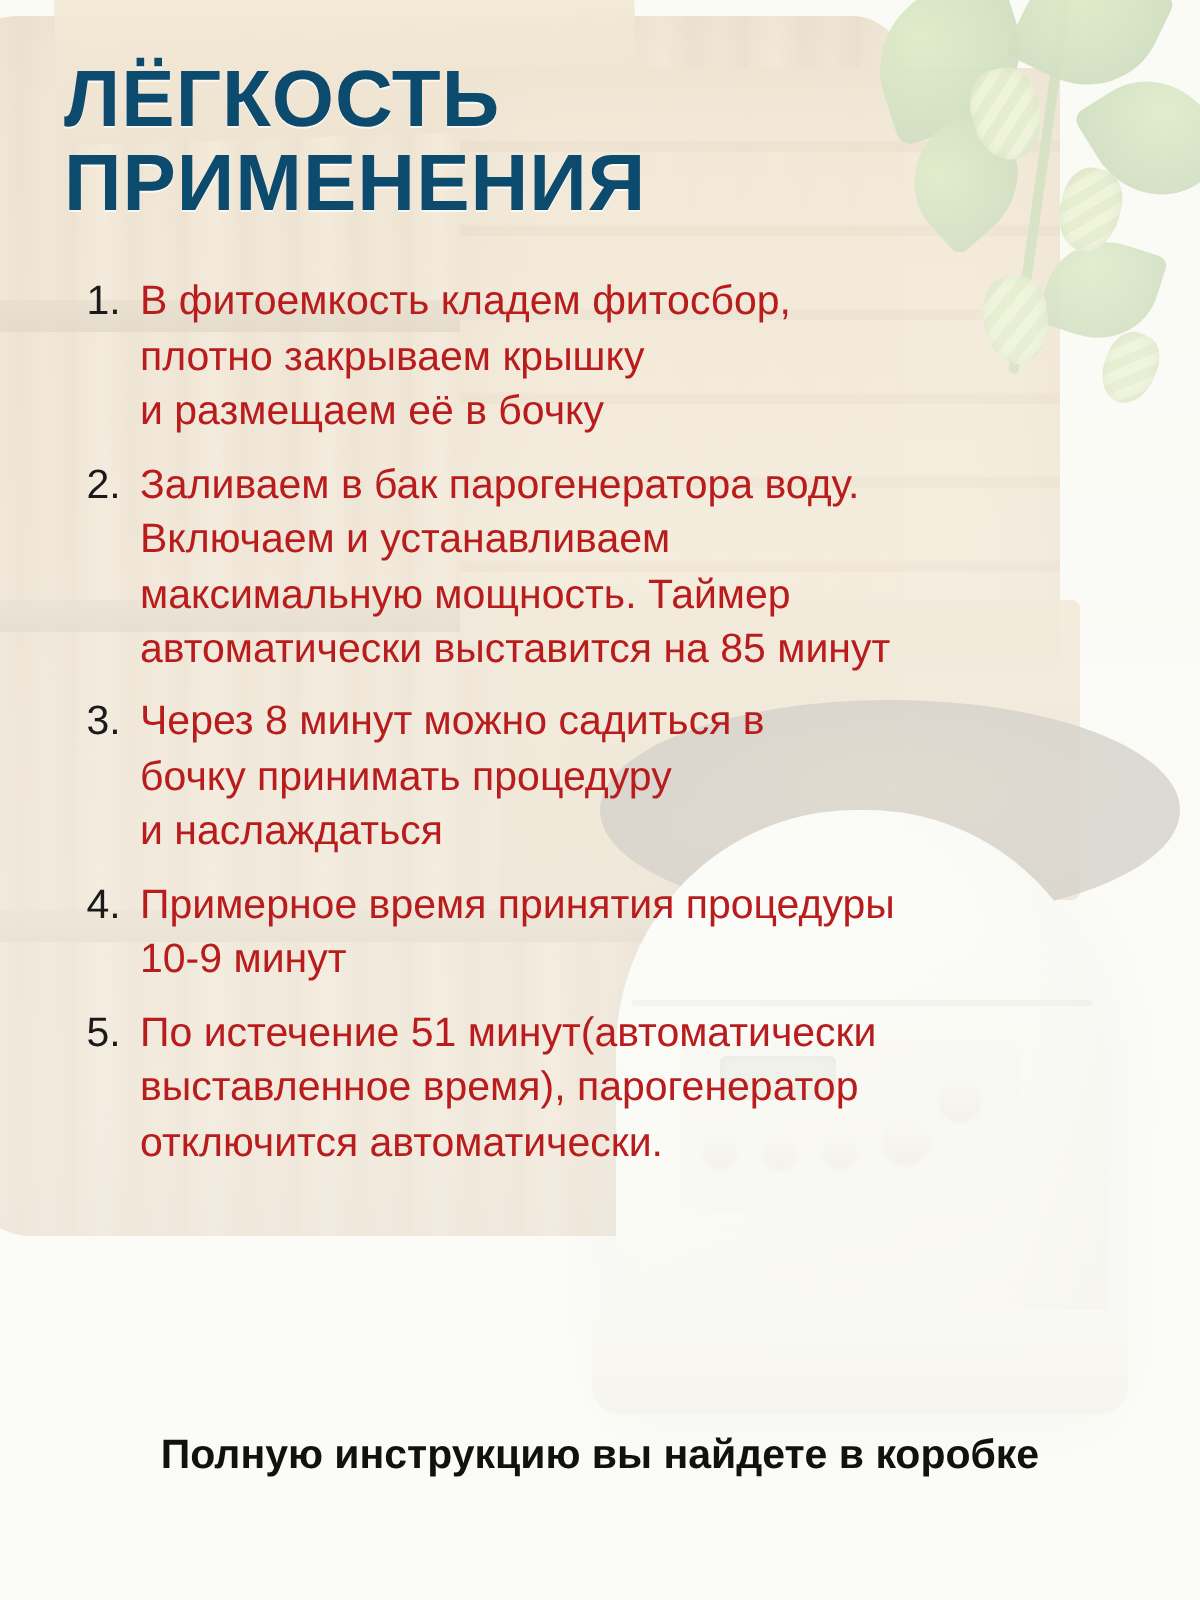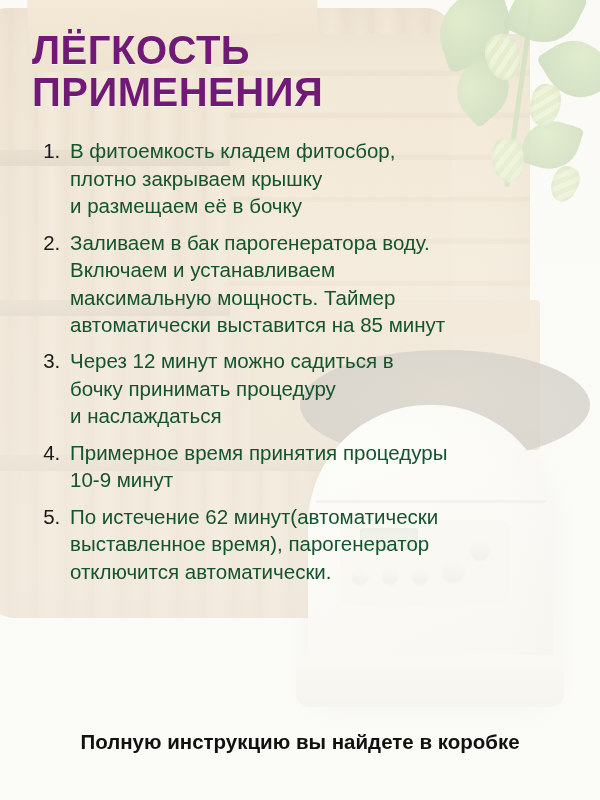--- a/index.html
+++ b/index.html
@@ -207,48 +207,48 @@
     position: relative;
     padding: 30px 26px 0 32px;
     height: 100%;
   }
   h1.title {
     margin: 0;
     font-size: 40px;
     line-height: 1.04;
     font-weight: bold;
     letter-spacing: .5px;
-    color: #701a75;
+    color: #0c4a6e;
     text-transform: uppercase;
     white-space: pre-line;
     text-shadow: 0 1px 0 rgba(255,255,255,.7);
   }
 
   ol.steps {
     margin: 24px 0 0 0;
     padding-left: 34px;
     list-style-position: outside;
   }
   ol.steps li {
     font-size: 20.5px;
     line-height: 1.34;
-    color: #14532d;
+    color: #b91c1c;
     margin-bottom: 9px;
     white-space: pre-line;
     padding-left: 4px;
   }
   ol.steps li::marker {
     color: #1a1a1a;
   }
 
   .footer-note {
     position: absolute;
     left: 0;
     right: 0;
-    bottom: 46px;
+    bottom: 60px;
     text-align: center;
     font-size: 20.5px;
     font-weight: bold;
     color: #111;
   }
 </style>
 </head>
 <body>
 
 <div class="poster">
@@ -297,25 +297,25 @@
 ПРИМЕНЕНИЯ</h1>
 
     <ol class="steps">
       <li>В фитоемкость кладем фитосбор,
 плотно закрываем крышку
 и размещаем её в бочку</li>
       <li>Заливаем в бак парогенератора воду.
 Включаем и устанавливаем
 максимальную мощность. Таймер
 автоматически выставится на 85 минут</li>
-      <li>Через 12 минут можно садиться в
+      <li>Через 8 минут можно садиться в
 бочку принимать процедуру
 и наслаждаться</li>
       <li>Примерное время принятия процедуры
 10-9 минут</li>
-      <li>По истечение 62 минут(автоматически
+      <li>По истечение 51 минут(автоматически
 выставленное время), парогенератор
 отключится автоматически.</li>
     </ol>
 
     <div class="footer-note">Полную инструкцию вы найдете в коробке</div>
   </div>
 </div>
 
 </body></html>

